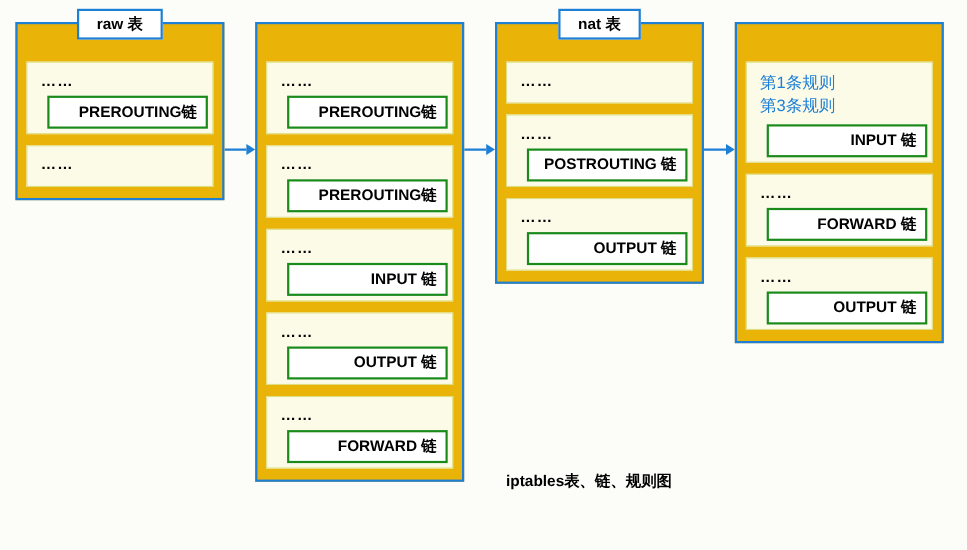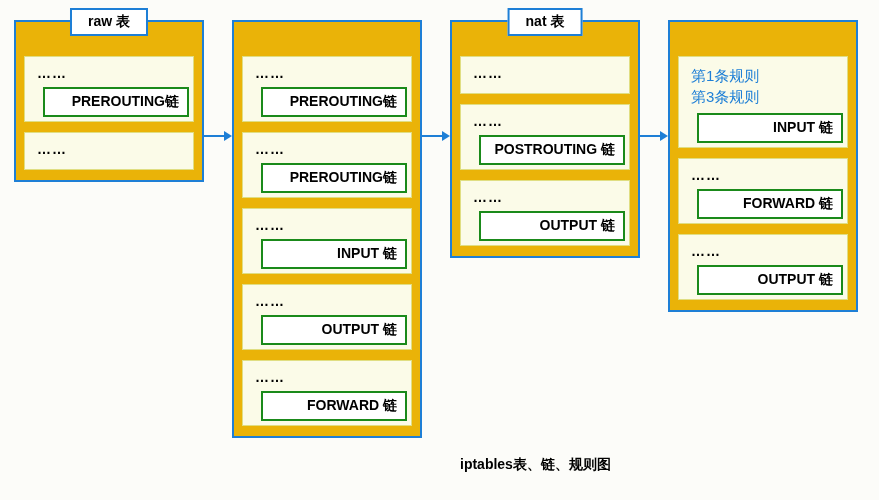--- a/index.html
+++ b/index.html
@@ -79,21 +79,21 @@
   .arrow-gap svg {
     position: absolute;
     top: 108px;
     left: 0;
     width: 100%;
     height: 16px;
   }
   .caption {
     position: absolute;
     left: 460px;
-    top: 456px;
+    top: 429px;
     font-weight: bold;
     font-size: 14px;
     color: #000;
   }
 </style>
 </head>
 <body>
 
 <div class="columns">
 

